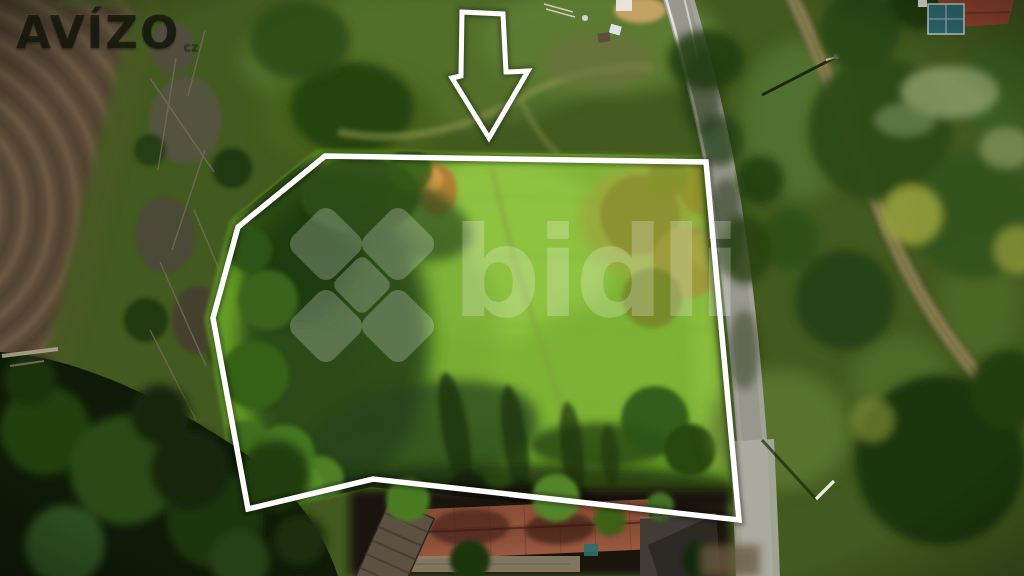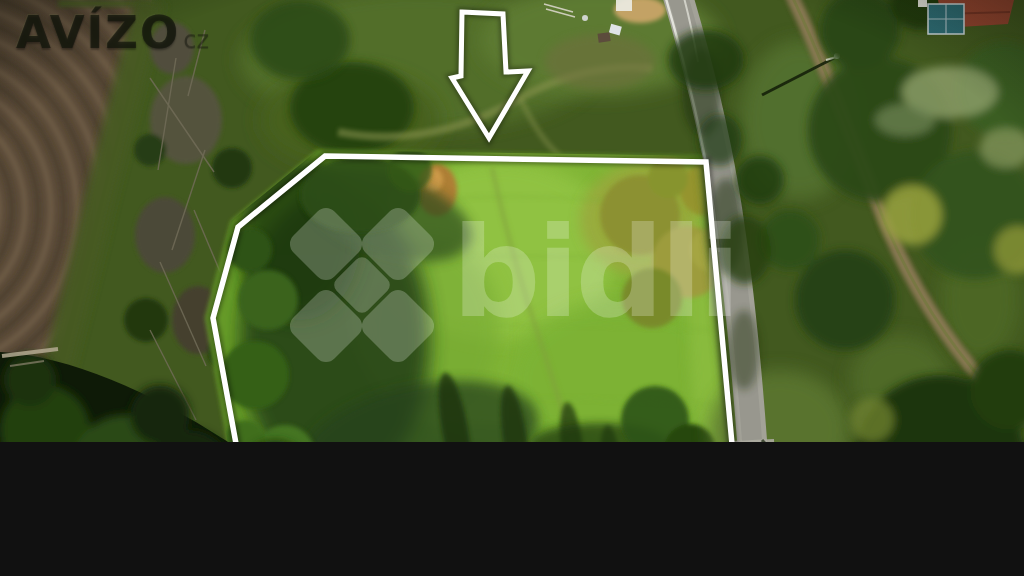--- a/index.html
+++ b/index.html
@@ -1,26 +1,26 @@
 <!DOCTYPE html>
 <html><head>
 <meta charset="utf-8">
 <style>
   html,body{margin:0;padding:0;background:#111;}
-  .stage{position:relative;width:1024px;height:442px;overflow:hidden;
+  .stage{position:relative;width:1024px;height:576px;overflow:hidden;
          font-family:"DejaVu Sans","Liberation Sans",sans-serif;}
   .stage svg.paint,.stage svg.overlay{position:absolute;left:0;top:0;}
   
   .avizo{position:absolute;left:16px;top:10px;display:flex;align-items:flex-end;
          user-select:none;pointer-events:none;}
   .avizo .main{font-size:45px;font-weight:800;letter-spacing:2px;line-height:1;
          color:rgba(22,26,14,.58);
          text-shadow:0 2px 2px rgba(0,0,0,.30), 0 0 1px rgba(0,0,0,.45),
                      -1px -1px 0 rgba(110,120,80,.18);}
-  .avizo .suffix{font-size:24px;font-weight:400;line-height:1.2;margin-left:3px;
+  .avizo .suffix{font-size:13px;font-weight:700;line-height:1.2;margin-left:3px;
          color:rgba(28,32,18,.42);text-shadow:0 1px 1px rgba(0,0,0,.25);}
   
   .bidli{position:absolute;left:286px;top:202px;display:flex;align-items:flex-start;
          gap:13px;opacity:.23;user-select:none;pointer-events:none;}
   .bidli .mark{width:153px;height:166px;flex:0 0 auto;}
   .bidli .word{font-size:124px;font-weight:800;letter-spacing:-4px;line-height:.92;
          color:#ffffff;margin-top:14px;}
 </style>
 </head>
 <body>

